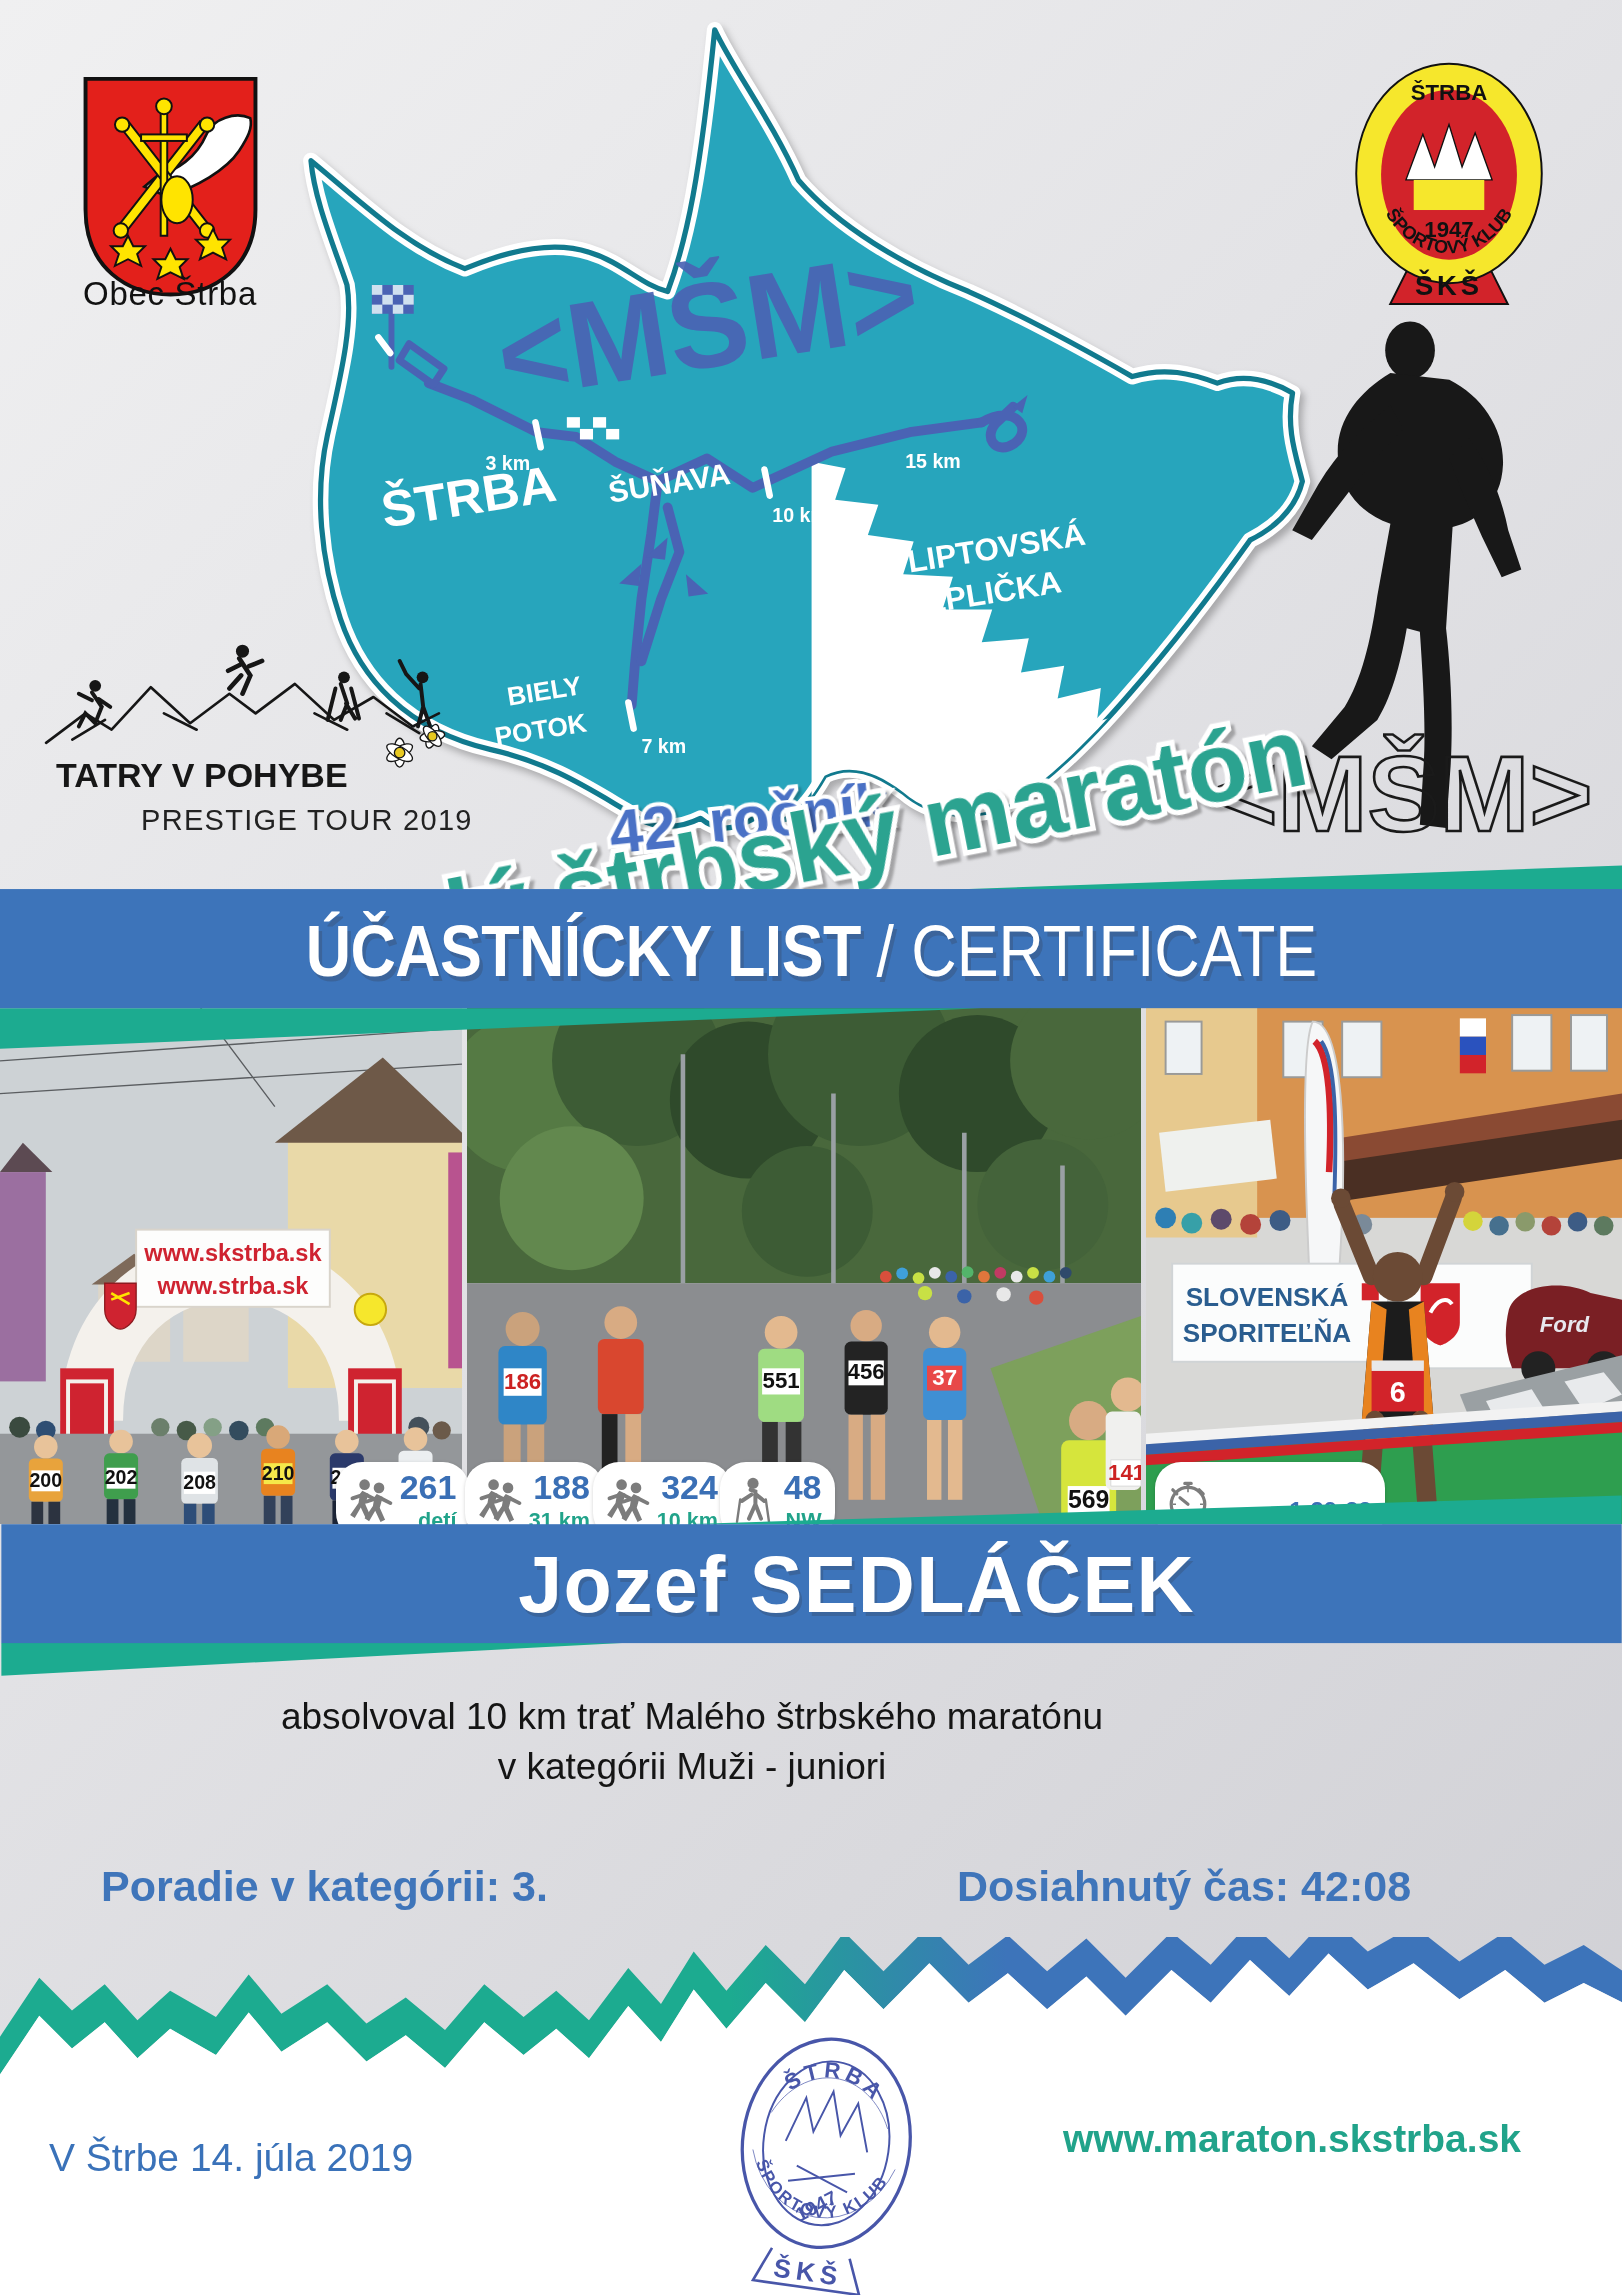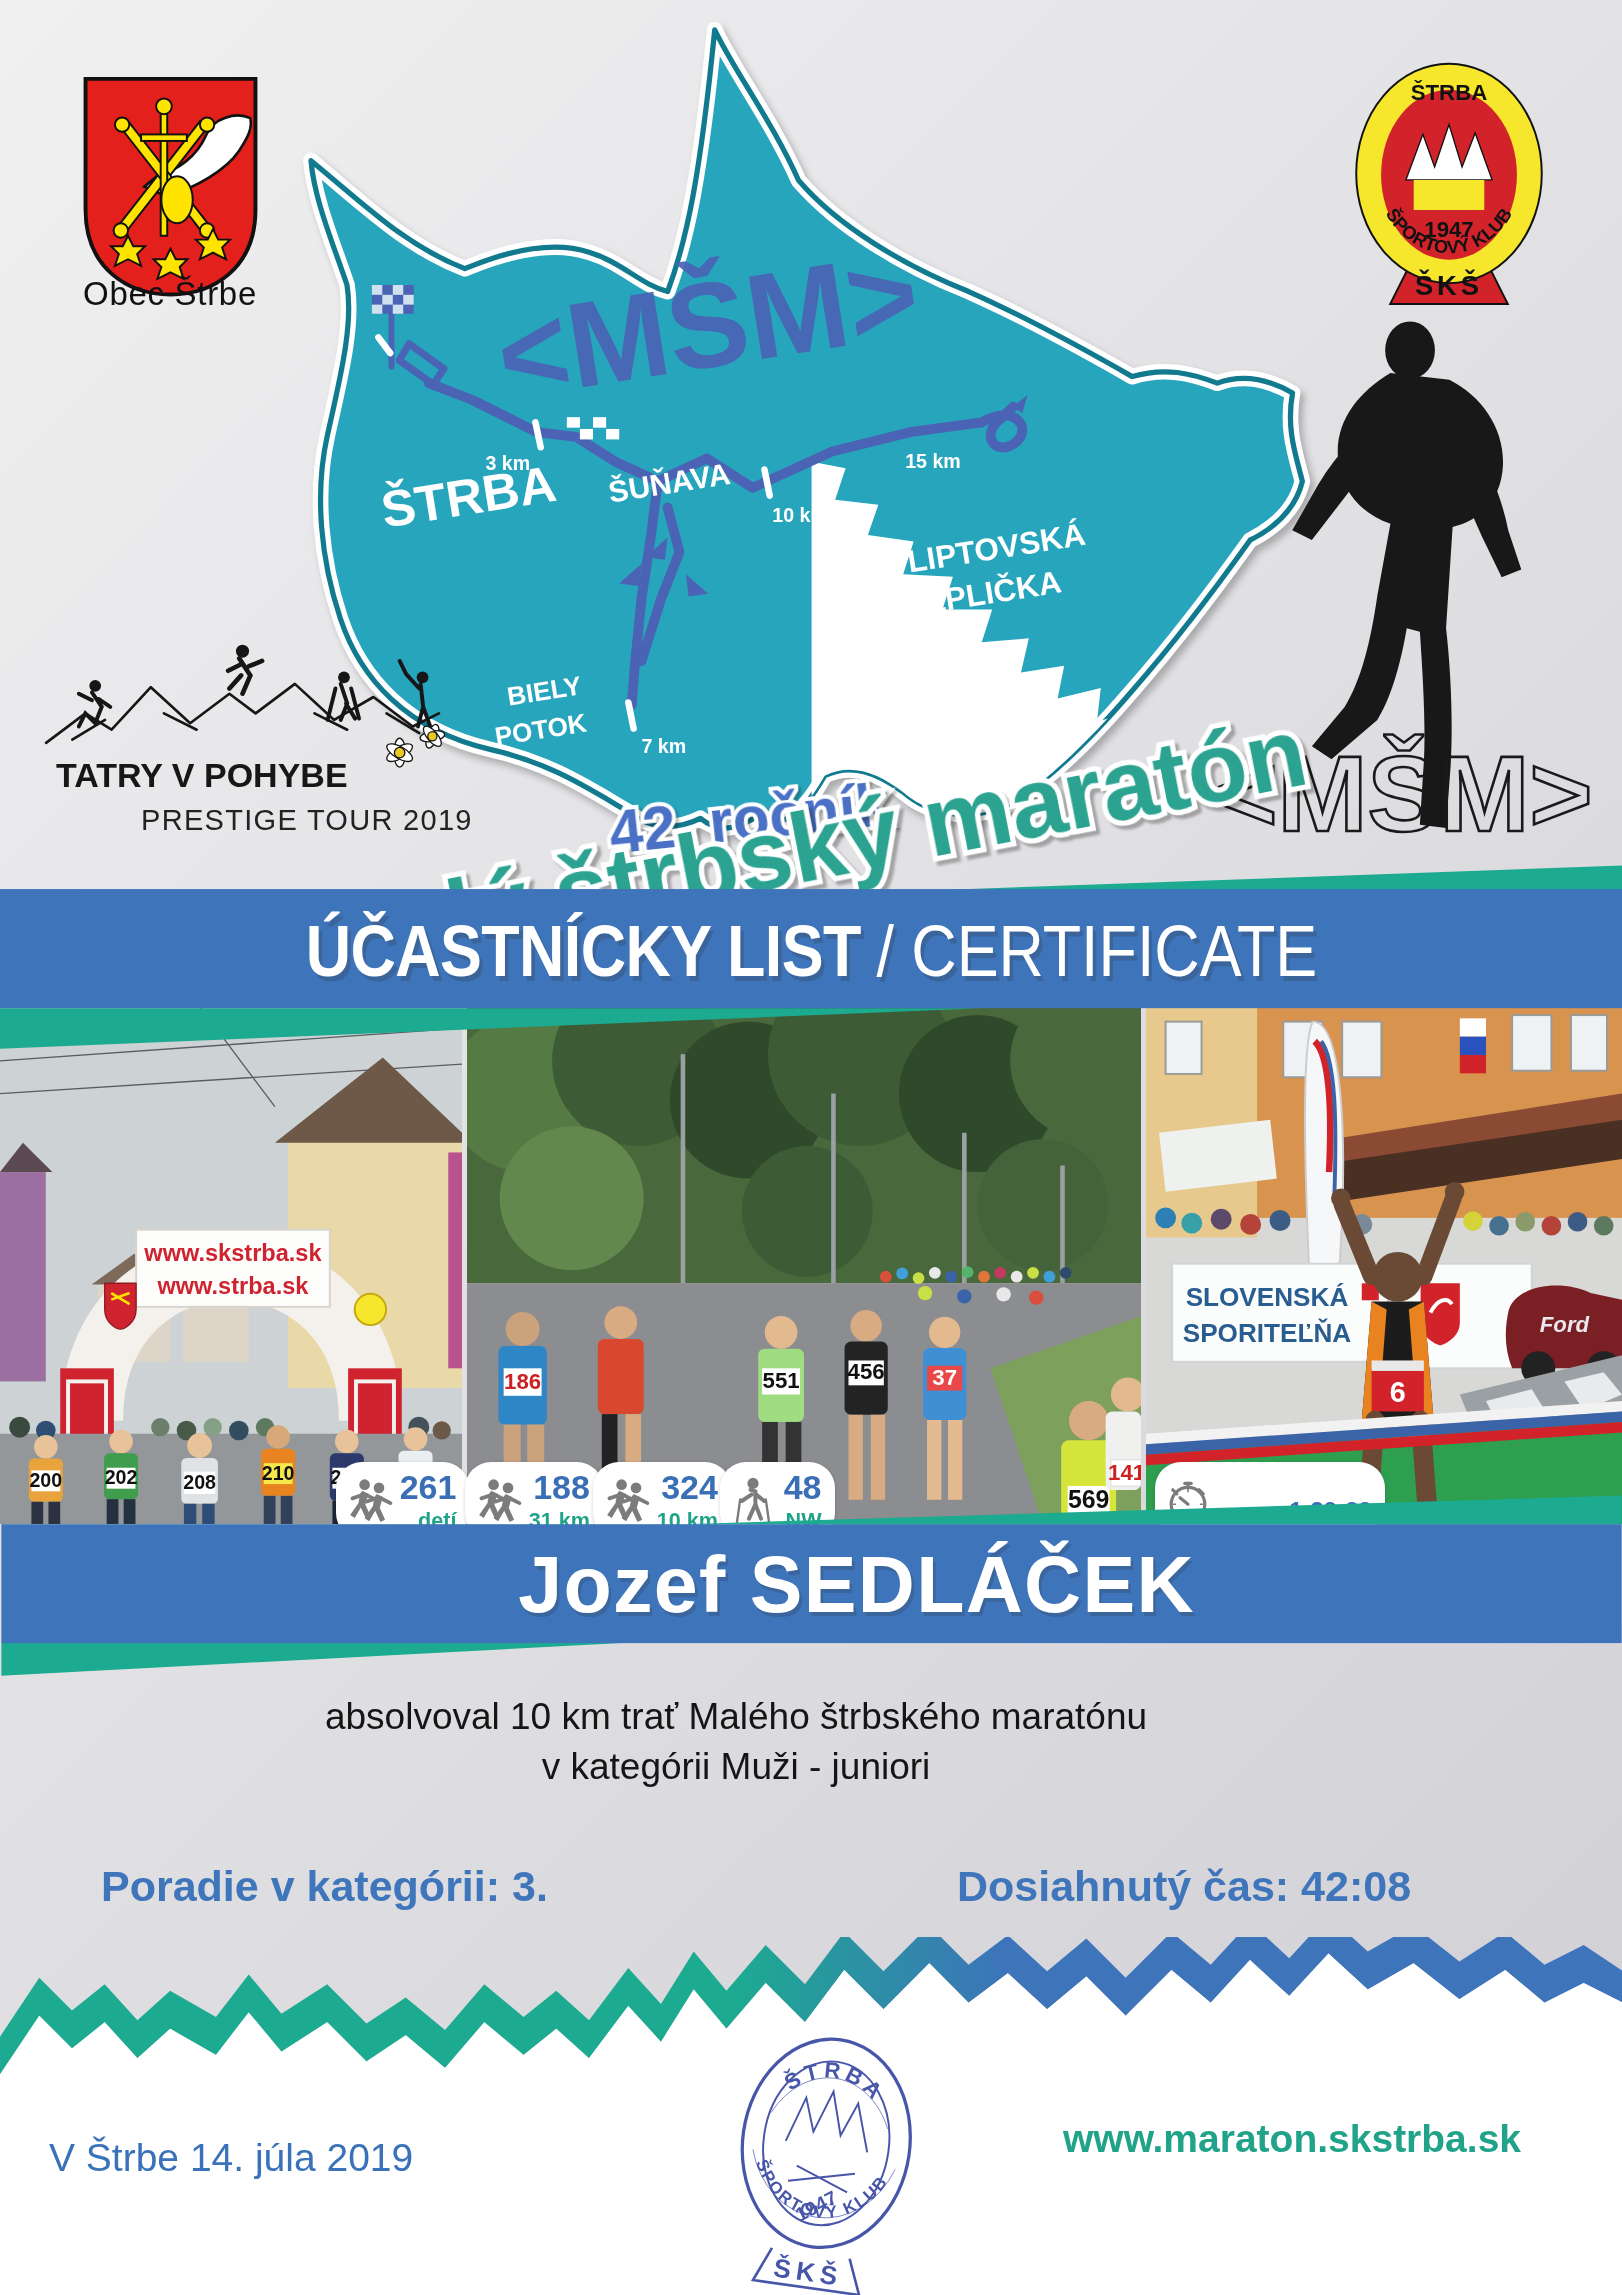--- a/index.html
+++ b/index.html
@@ -12,21 +12,21 @@
   .obec-label{font-size:33px;color:#111;letter-spacing:0.7px;}
   .tatry-title{font-size:34px;font-weight:900;color:#171717;letter-spacing:0px;}
   .tatry-sub{font-size:29px;font-weight:400;color:#222;letter-spacing:1.3px;}
   .band1-text{width:1623px;top:898px;left:0;height:105px;display:flex;align-items:center;justify-content:center;
       color:#fff;transform:scaleX(.86);}
   .band1-text .hvy{font-weight:900;font-size:73px;letter-spacing:-0.7px;text-shadow:3.9px 5.2px 0 rgba(55,60,75,.28);}
   .band1-text .lgt{font-weight:300;font-size:73px;margin-left:18.3px;letter-spacing:0px;text-shadow:3.9px 5.2px 0 rgba(55,60,75,.28);}
   .name-text{width:1623px;top:1539px;left:0;color:#fff;font-size:79px;font-weight:600;letter-spacing:1.3px;
       text-shadow:2.6px 3.9px 0 rgba(50,55,70,.25);padding-left:45px;}
   
-  .para{width:1384px;color:#151515;font-size:37px;font-weight:500;padding-left:44px;}
+  .para{width:1384px;color:#151515;font-size:37px;font-weight:500;}
   .results{color:#3f75ba;font-size:43px;font-weight:700;}
   
   .pill{position:absolute;background:#fff;border-radius:26px;height:77px;display:flex;align-items:center;
       padding:0 13px 0 9.2px;box-shadow:0 1.3px 3.9px rgba(0,0,0,.18);}
   .pill .ico{width:48px;height:48px;flex:0 0 auto;margin-right:6.5px;}
   .pill .txt{display:flex;flex-direction:column;align-items:flex-end;line-height:1;}
   .pill .v{color:#3a6fb5;font-weight:800;font-size:34px;}
   .pill .l{color:#21a38a;font-weight:700;font-size:21.6px;margin-top:6px;}
   .pill.rec .v{font-size:24px;margin-top:48px;}
   
@@ -162,21 +162,21 @@
       <circle cx="64" cy="242" r="11"></circle>
         <circle cx="196" cy="242" r="11"></circle>
       <ellipse cx="150" cy="195" rx="24" ry="36"></ellipse>
     </g>
     <g fill="#ffe400" stroke="#111" stroke-width="3">
       <path d="M75 250 L83 266 L101 266 L89 278 L95 296 L75 286 L55 296 L61 278 L49 266 L67 266 Z"></path>
       <path d="M140 270 L148 286 L166 286 L154 298 L160 316 L140 306 L120 316 L126 298 L114 286 L132 286 Z"></path>
       <path d="M205 240 L213 256 L231 256 L219 268 L225 286 L205 276 L185 286 L191 268 L179 256 L197 256 Z"></path>
     </g>
   </svg>
-  <div class="abs obec-label c" style="left:62px;top:275px;width:216px">Obec Štrbe</div>
+  <div class="abs obec-label c" style="left:62px;top:275px;width:216px">Obec Štrba</div>
 
   <svg class="abs" style="left:1351px;top:62px" width="196" height="249" viewBox="0 0 300 380">
     <path d="M95 300 L60 370 L240 370 L205 300 Z" fill="#d2232a" stroke="#111" stroke-width="3"></path>
     <ellipse cx="150" cy="170" rx="142" ry="168" fill="#f6e72c" stroke="#111" stroke-width="3"></ellipse>
     <ellipse cx="150" cy="172" rx="104" ry="130" fill="#d2232a"></ellipse>
     <path d="M84 180 L110 110 L128 160 L150 95 L170 160 L190 108 L216 180 Z" fill="#fff" stroke="#111" stroke-width="2"></path>
     <rect x="96" y="180" width="108" height="46" fill="#f6e72c"></rect>
     <text x="150" y="58" text-anchor="middle" font-size="34" font-weight="800" fill="#111">ŠTRBA</text>
     <text x="150" y="268" text-anchor="middle" font-size="34" font-weight="800" fill="#111">1947</text>
     <path id="clubArc" d="M40 200 A115 130 0 0 0 260 200" fill="none"></path>

